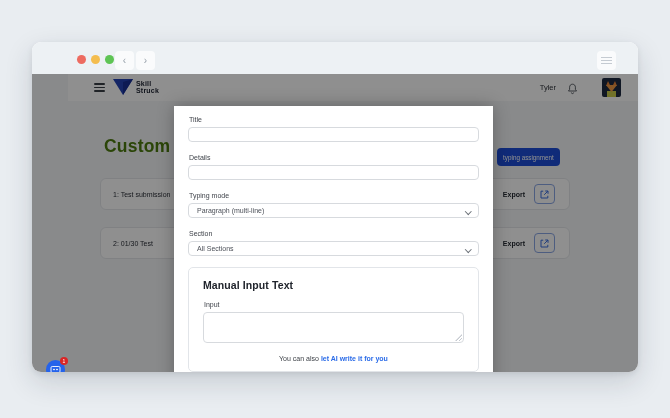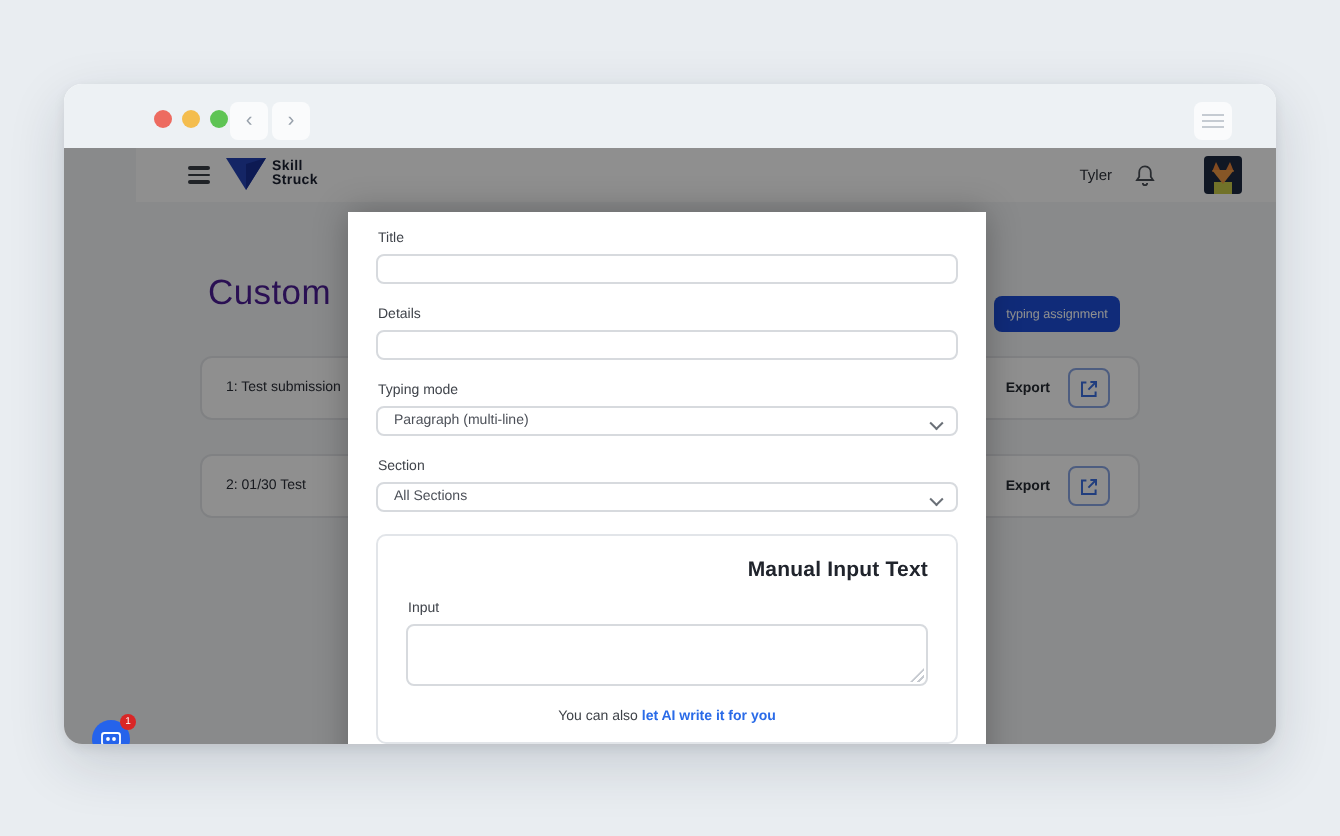--- a/index.html
+++ b/index.html
@@ -26,22 +26,22 @@
   .hamb { position:absolute; left:26px; top:9px; width:11px; }
   .hamb i { display:block; height:1.5px; background:#3a3f46; margin-bottom:2px; border-radius:1px; }
   .logo { position:absolute; left:44px; top:3px; }
   .brand { position:absolute; left:68px; top:6px; font-size:7px; font-weight:bold;
            color:#1b2130; line-height:7px; letter-spacing:.2px; }
   .uname { position:absolute; right:82px; top:9px; font-size:7.5px; color:#2e323a; }
   .bell  { position:absolute; right:60px; top:7px; }
   .avatar { position:absolute; right:17px; top:4px; width:19px; height:19px;
             border-radius:2px; overflow:hidden; }
 
-  .page-title { position:absolute; left:72px; top:62px; font-size:17.5px; font-weight:normal;
-                color:#4c1d95; letter-spacing:.2px; }
+  .page-title { position:absolute; left:72px; top:62px; font-size:17.5px; font-weight:bold;
+                color:#4d7c0f; letter-spacing:.2px; }
   .create-btn { position:absolute; left:465px; top:74px; width:63px; height:18px;
                 background:#1d4ed8; border:none; border-radius:4px; color:#fff;
                 font-size:6.3px; font-family:inherit; }
   .rowcard { position:absolute; left:68px; width:470px; height:32px; background:#fff;
              border:1px solid #e4e7ea; border-radius:6px; }
   .rowcard .rlabel { position:absolute; left:12px; top:50%; transform:translateY(-50%);
                      font-size:7px; color:#2b2f38; }
   .rowcard .rright { position:absolute; right:14px; top:0; height:100%;
                      display:flex; align-items:center; gap:9px; }
   .export { font-size:7px; font-weight:bold; color:#262b33; background:none; border:none;
@@ -60,21 +60,21 @@
              padding:0 7px; font-family:inherit; color:#333; }
   .m-select { position:relative; width:100%; height:15px; border:1px solid #d7dade;
               border-radius:4px; background:#fff; margin-bottom:11px; }
   .m-select .sv { position:absolute; left:8px; top:0; line-height:14px;
                   font-size:7px; color:#4c5058; }
   .chev { position:absolute; right:8px; top:4.5px; width:4.5px; height:4.5px;
           border-right:1px solid #6a7077; border-bottom:1px solid #6a7077;
           transform:rotate(45deg); }
   .mcard { border:1px solid #e2e5e9; border-radius:5px; padding:11px 14px 0;
            height:105px; margin-top:1px; }
-  .mcard h3 { font-size:10.5px; color:#20242c; letter-spacing:.1px; margin-bottom:9px;text-align:right; }
+  .mcard h3 { font-size:10.5px; color:#20242c; letter-spacing:.1px; margin-bottom:9px; }
   .m-textarea { position:relative; width:100%; height:31px; border:1px solid #d7dade;
                 border-radius:4px; background:#fff; }
   .grip { position:absolute; right:1px; bottom:1px; width:7px; height:7px;
           clip-path:polygon(100% 0,100% 100%,0 100%);
           background:repeating-linear-gradient(-45deg,#fff 0,#fff 1.5px,#c6cad0 1.5px,#c6cad0 2.5px); }
   .helper { text-align:center; font-size:7px; color:#3d4147; margin-top:12px; }
   .helper a { color:#2a6be8; font-weight:bold; text-decoration:none; }
 
   
   .left-widget { position:absolute; left:14px; top:286px; width:19px; height:19px;

